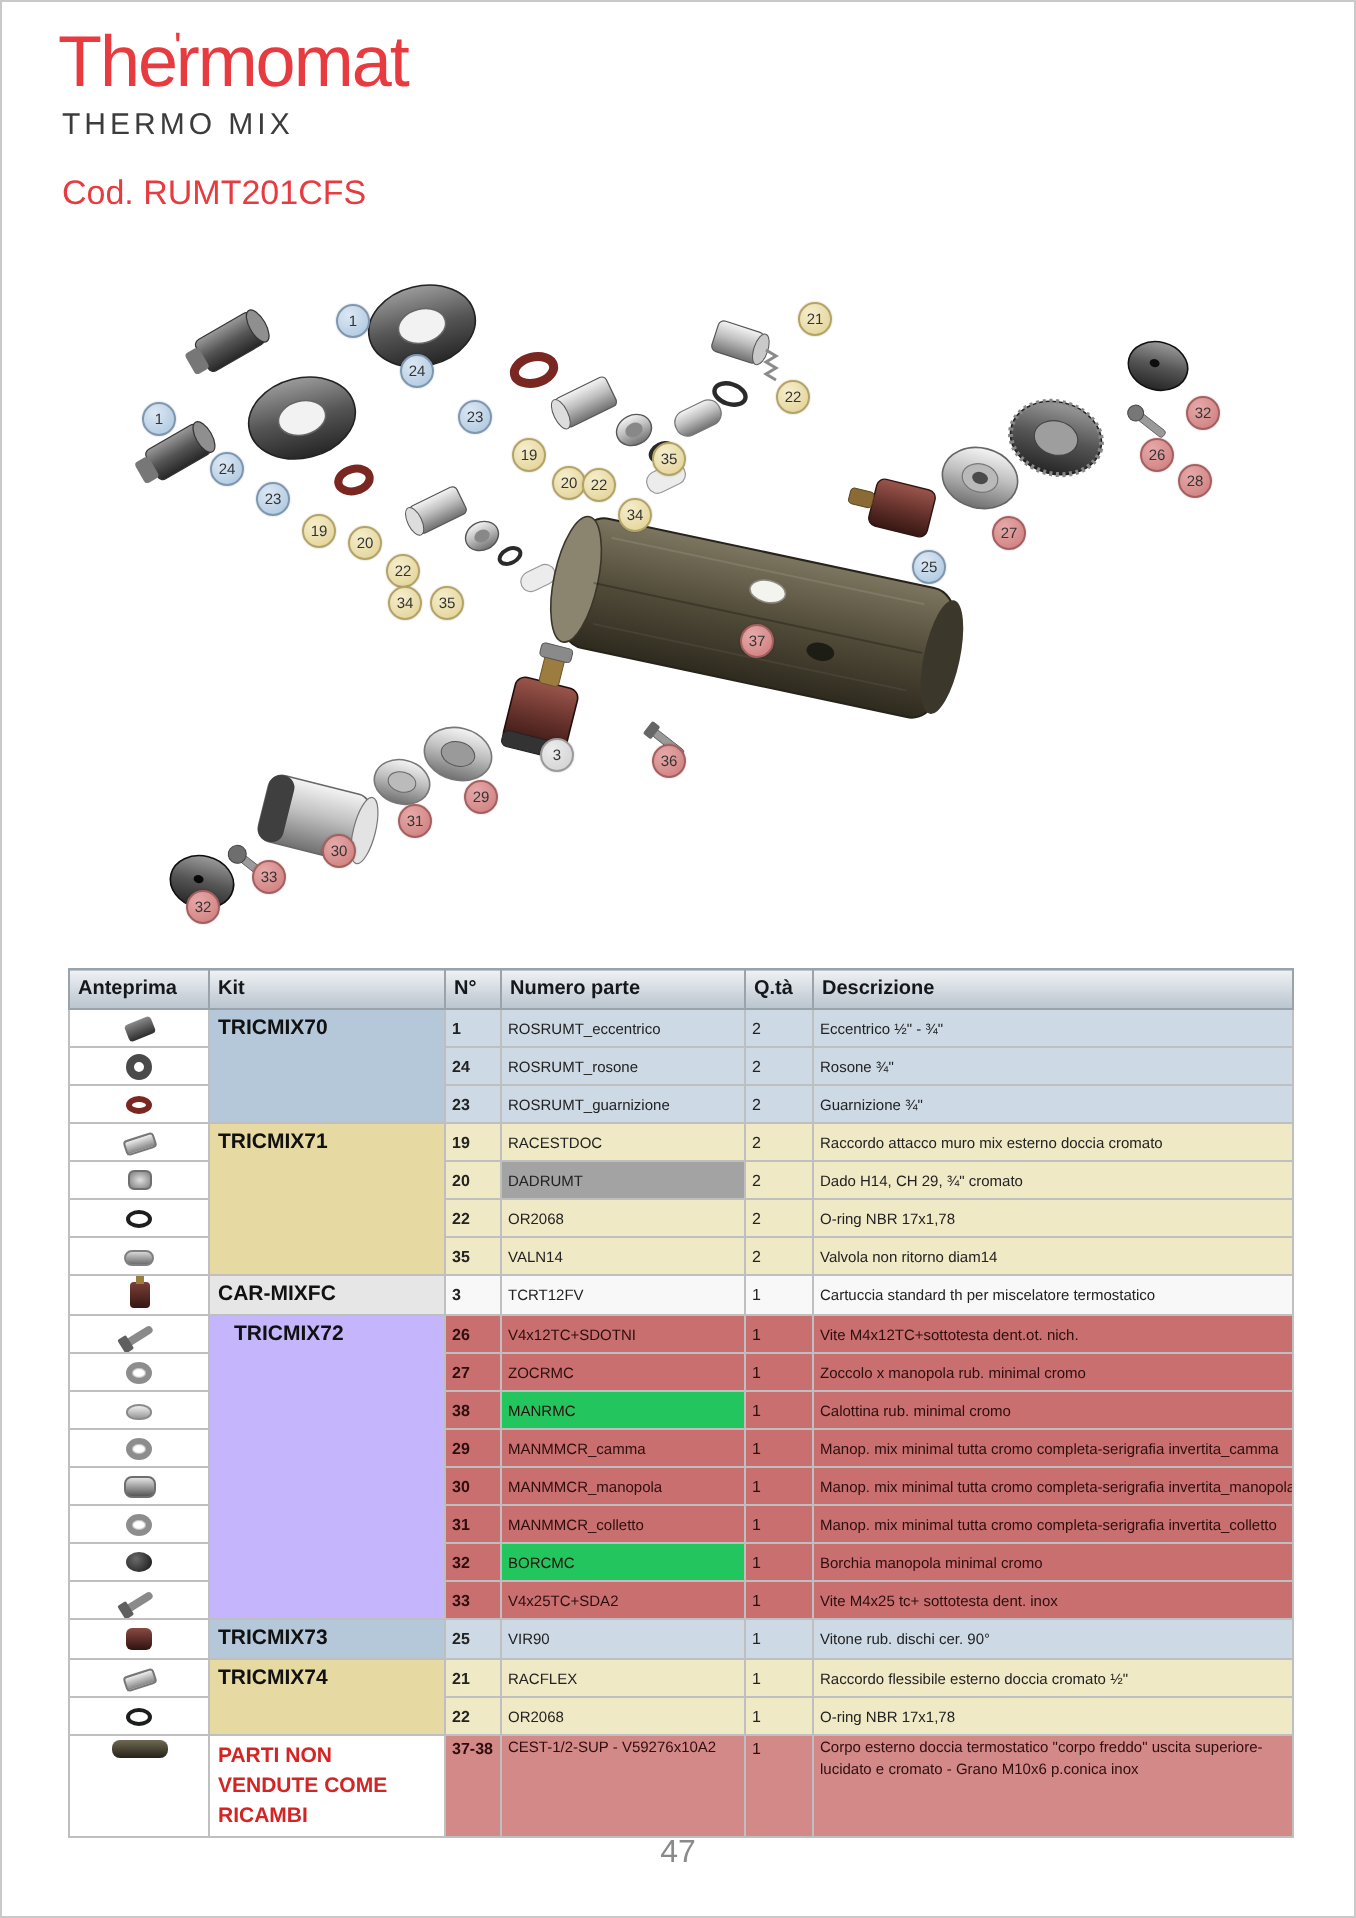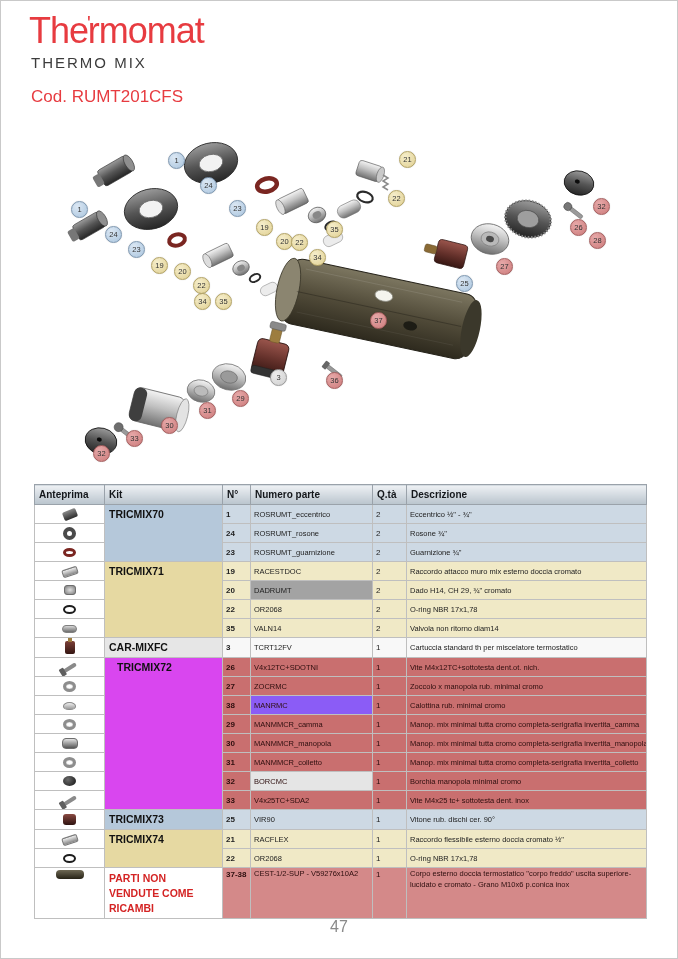--- a/index.html
+++ b/index.html
@@ -324,37 +324,37 @@
         <tr>
           <td class="preview"><span class="pi pi-cartridge"></span></td>
           <td class="kit" rowspan="1" style="background: rgb(230, 230, 230);">CAR-MIXFC</td>
           <td class="num" style="background: rgb(248, 248, 248);">3</td>
           <td class="part" style="background: rgb(248, 248, 248);">TCRT12FV</td>
           <td class="qty" style="background: rgb(248, 248, 248);">1</td>
           <td class="desc" style="background: rgb(248, 248, 248);">Cartuccia standard th per miscelatore termostatico</td>
         </tr>
         <tr>
           <td class="preview"><span class="pi pi-screw"></span></td>
-          <td class="kit" rowspan="8" style="background: #d946ef; padding-left: 12px;">TRICMIX72</td>
+          <td class="kit" rowspan="8" style="background: #c4b5fd; padding-left: 12px;">TRICMIX72</td>
           <td class="num" style="background: rgb(201, 111, 111); color: rgb(45, 14, 14);">26</td>
           <td class="part" style="background: rgb(201, 111, 111); color: rgb(45, 14, 14);">V4x12TC+SDOTNI</td>
           <td class="qty" style="background: rgb(201, 111, 111); color: rgb(45, 14, 14);">1</td>
           <td class="desc" style="background: rgb(201, 111, 111); color: rgb(45, 14, 14);">Vite M4x12TC+sottotesta dent.ot. nich.</td>
         </tr>
         <tr>
           <td class="preview"><span class="pi pi-ring-chrome"></span></td>
           <td class="num" style="background: rgb(201, 111, 111); color: rgb(45, 14, 14);">27</td>
           <td class="part" style="background: rgb(201, 111, 111); color: rgb(45, 14, 14);">ZOCRMC</td>
           <td class="qty" style="background: rgb(201, 111, 111); color: rgb(45, 14, 14);">1</td>
           <td class="desc" style="background: rgb(201, 111, 111); color: rgb(45, 14, 14);">Zoccolo x manopola rub. minimal cromo</td>
         </tr>
         <tr>
           <td class="preview"><span class="pi pi-cap"></span></td>
           <td class="num" style="background: rgb(201, 111, 111); color: rgb(45, 14, 14);">38</td>
-          <td class="part" style="background: #8b5cf6; color: rgb(45, 14, 14);">MANRMC</td>
+          <td class="part" style="background: #22c55e; color: rgb(45, 14, 14);">MANRMC</td>
           <td class="qty" style="background: rgb(201, 111, 111); color: rgb(45, 14, 14);">1</td>
           <td class="desc" style="background: rgb(201, 111, 111); color: rgb(45, 14, 14);">Calottina rub. minimal cromo</td>
         </tr>
         <tr>
           <td class="preview"><span class="pi pi-ring-chrome"></span></td>
           <td class="num" style="background: rgb(201, 111, 111); color: rgb(45, 14, 14);">29</td>
           <td class="part" style="background: rgb(201, 111, 111); color: rgb(45, 14, 14);">MANMMCR_camma</td>
           <td class="qty" style="background: rgb(201, 111, 111); color: rgb(45, 14, 14);">1</td>
           <td class="desc" style="background: rgb(201, 111, 111); color: rgb(45, 14, 14);">Manop. mix minimal tutta cromo completa-serigrafia invertita_camma</td>
         </tr>
@@ -368,21 +368,21 @@
         <tr>
           <td class="preview"><span class="pi pi-ring-chrome"></span></td>
           <td class="num" style="background: rgb(201, 111, 111); color: rgb(45, 14, 14);">31</td>
           <td class="part" style="background: rgb(201, 111, 111); color: rgb(45, 14, 14);">MANMMCR_colletto</td>
           <td class="qty" style="background: rgb(201, 111, 111); color: rgb(45, 14, 14);">1</td>
           <td class="desc" style="background: rgb(201, 111, 111); color: rgb(45, 14, 14);">Manop. mix minimal tutta cromo completa-serigrafia invertita_colletto</td>
         </tr>
         <tr>
           <td class="preview"><span class="pi pi-disc"></span></td>
           <td class="num" style="background: rgb(201, 111, 111); color: rgb(45, 14, 14);">32</td>
-          <td class="part" style="background: #e5e5e5; color: rgb(45, 14, 14);">BORCMC</td>
+          <td class="part" style="background: #22c55e; color: rgb(45, 14, 14);">BORCMC</td>
           <td class="qty" style="background: rgb(201, 111, 111); color: rgb(45, 14, 14);">1</td>
           <td class="desc" style="background: rgb(201, 111, 111); color: rgb(45, 14, 14);">Borchia manopola minimal cromo</td>
         </tr>
         <tr>
           <td class="preview"><span class="pi pi-screw"></span></td>
           <td class="num" style="background: rgb(201, 111, 111); color: rgb(45, 14, 14);">33</td>
           <td class="part" style="background: rgb(201, 111, 111); color: rgb(45, 14, 14);">V4x25TC+SDA2</td>
           <td class="qty" style="background: rgb(201, 111, 111); color: rgb(45, 14, 14);">1</td>
           <td class="desc" style="background: rgb(201, 111, 111); color: rgb(45, 14, 14);">Vite M4x25 tc+ sottotesta dent. inox</td>
         </tr>

